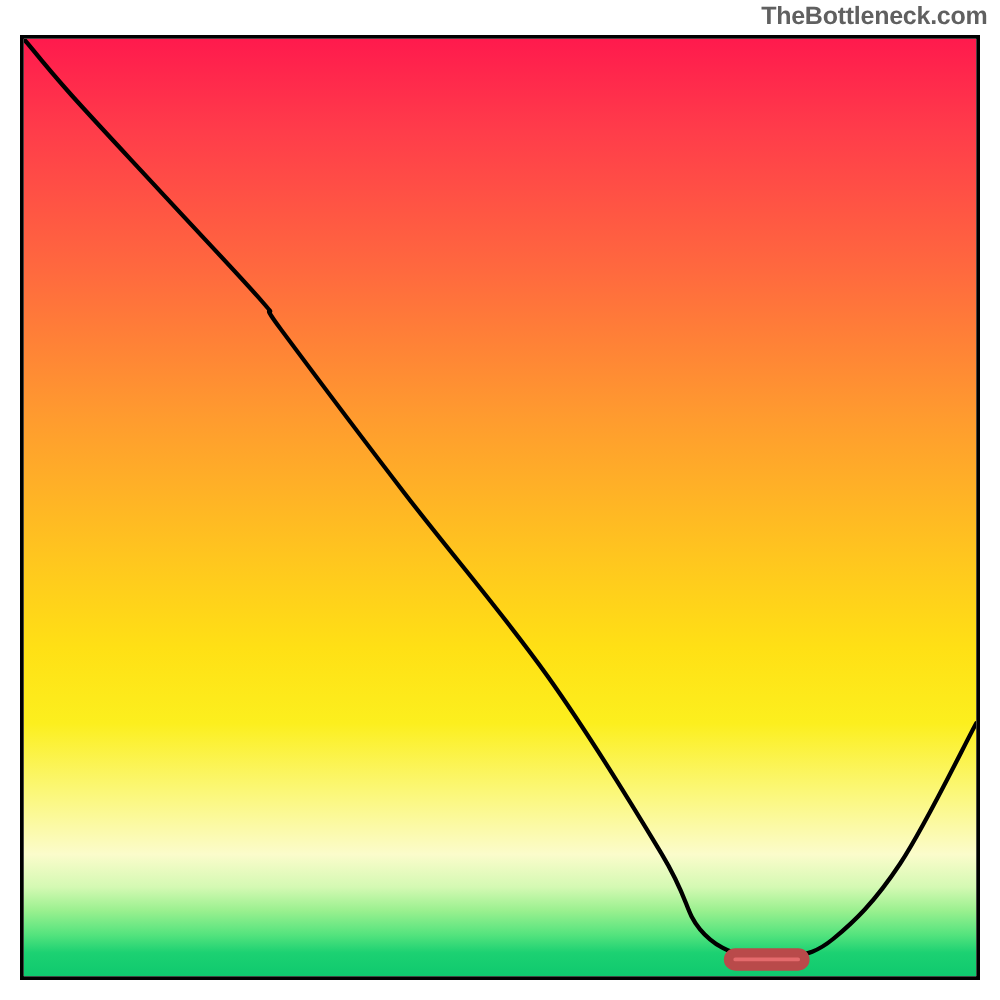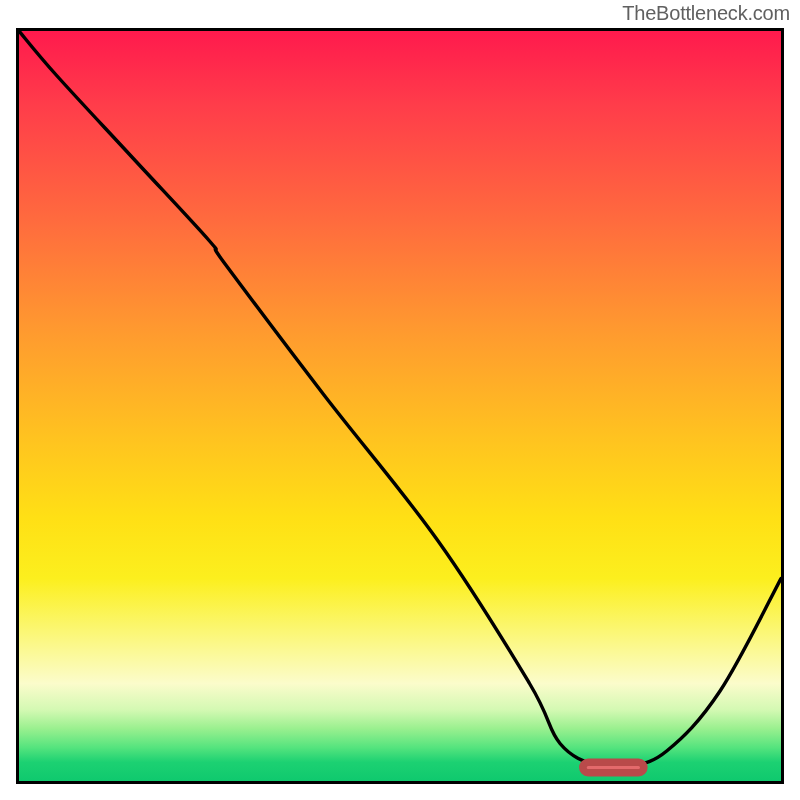--- a/index.html
+++ b/index.html
@@ -13,21 +13,21 @@
   .wrap {
     position: relative;
     width: 800px;
     height: 800px;
   }
   .watermark {
     position: absolute;
     top: 2px;
     right: 10px;
     font-size: 20px;
-    font-weight: normal;
+    font-weight: bold;
     color: #606060;
     letter-spacing: -0.2px;
   }
   .plot {
     position: absolute;
     left: 16px;
     top: 28px;
     width: 768px;
     height: 756px;
     border: 3px solid #000;

